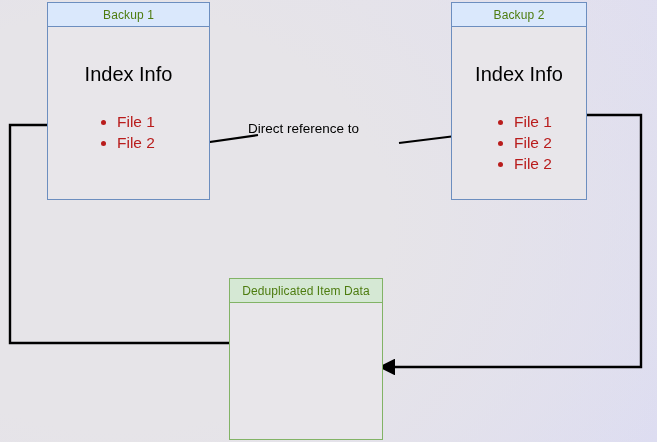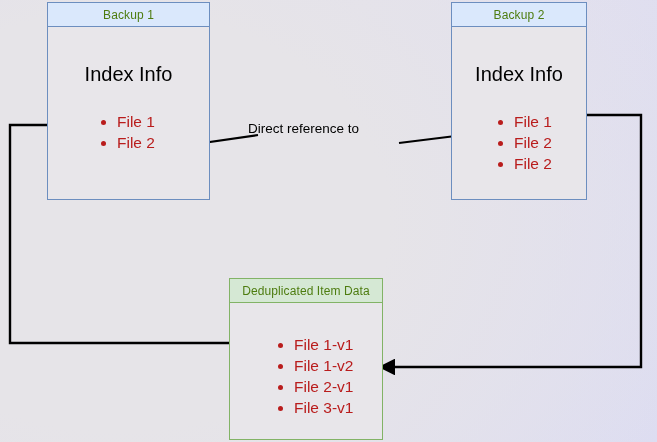--- a/index.html
+++ b/index.html
@@ -138,27 +138,19 @@
       <ul class="bullets">
         <li>File 1</li>
         <li>File 2</li>
         <li>File 2</li>
       </ul>
     </div>
   </div>
 
   <div class="node green" id="dedup">
     <div class="node-header">Deduplicated Item Data</div>
-    <div class="node-body">
-      <ul class="bullets">
-        <li>File 1-v1</li>
-        <li>File 1-v2</li>
-        <li>File 2-v1</li>
-        <li>File 3-v1</li>
-      </ul>
-    </div>
   </div>
 
   <div class="edge-label">
     <div>Direct reference to</div>
   </div>
 
 </div>
 
 </body></html>

